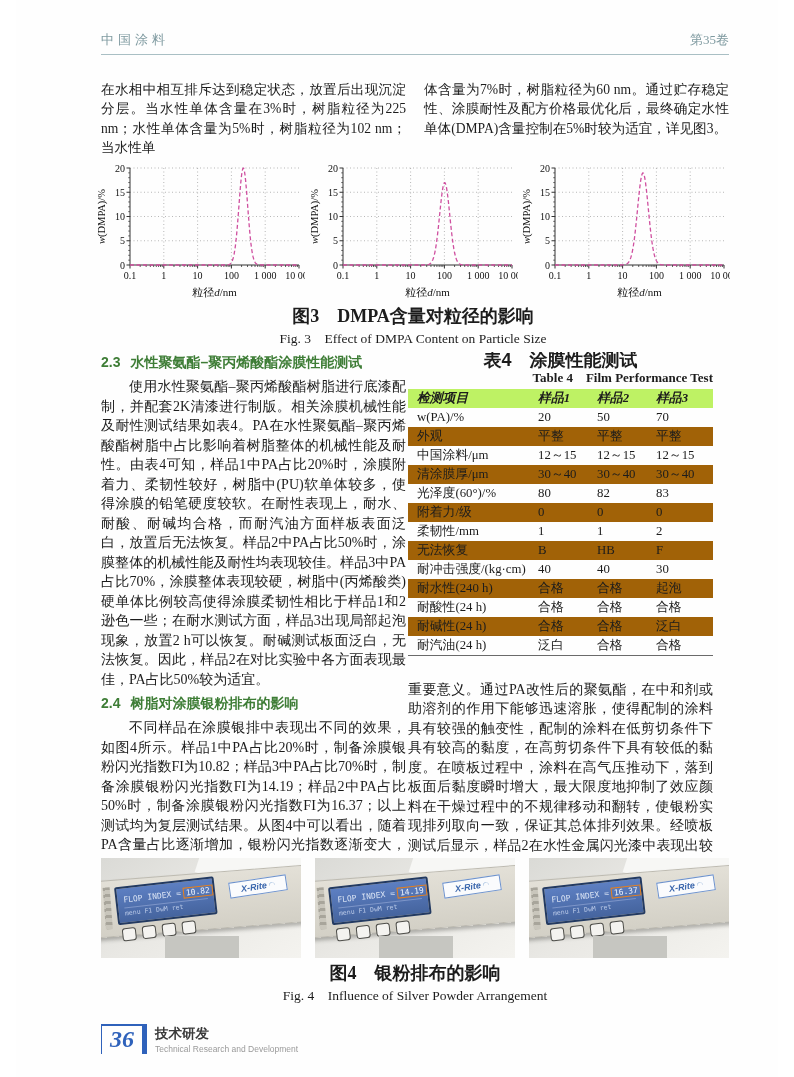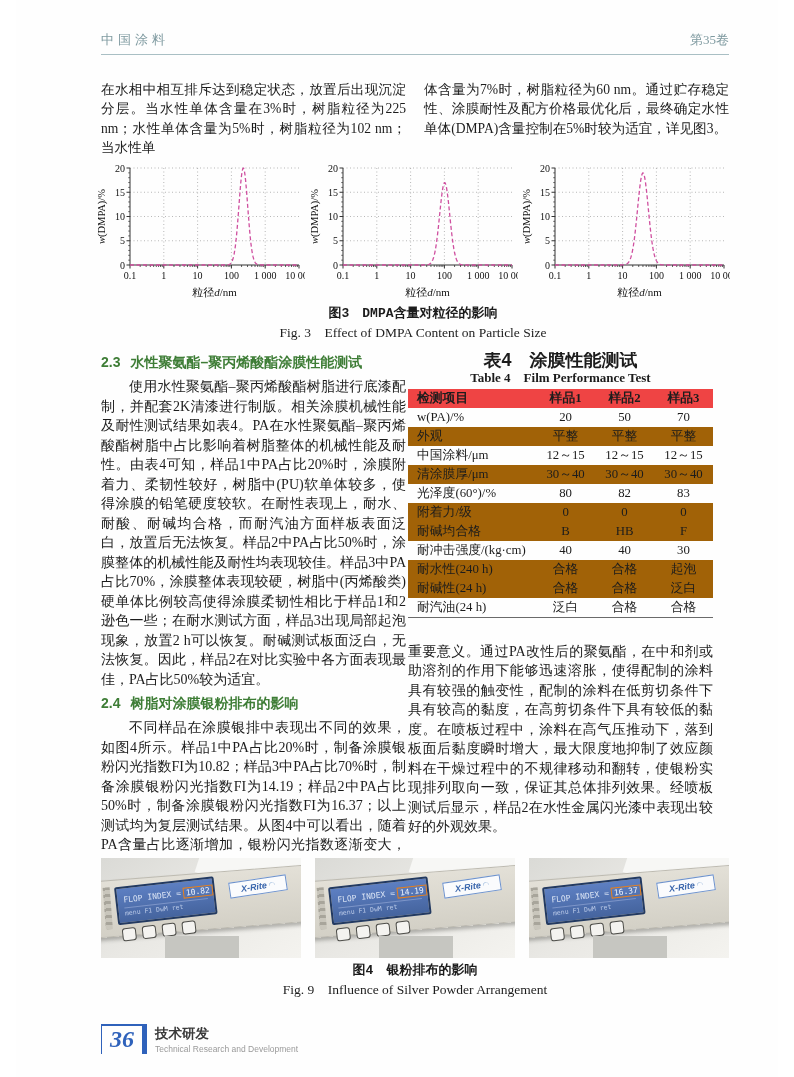--- a/index.html
+++ b/index.html
@@ -17,41 +17,41 @@
     color:#7f9aa0; font-size:13px;
   }
   .header .jname { letter-spacing:4px; }
   
   .intro { position:absolute; left:85px; top:80px; width:628px; display:flex; gap:18px; }
   .intro p { width:305px; margin:0; font-size:13.6px; line-height:19.3px; text-align:justify; }
   
   .fig3 { position:absolute; left:80px; top:159px; width:634px; }
   .charts { display:flex; justify-content:space-between; }
   .figcap { text-align:center; margin-top:3px; }
-  .figcap .cn { font-family:Liberation Mono, monospace; font-weight:bold; font-size:13px; }
+  .figcap .cn { font-family:Liberation Serif, serif; font-weight:bold; font-size:18px; }
   .figcap .en { font-weight:normal; font-size:13.5px; margin-top:2px; }
   
   .main { position:absolute; left:85px; top:352px; width:628px; height:503px; overflow:hidden; display:flex; gap:2px; }
   .colL, .colR { width:305px; }
   .sec-h {
     font-family:"Liberation Sans","DejaVu Sans",sans-serif;
     color:#3e7d36; font-weight:bold; font-size:14px; margin:0 0 4px 0; line-height:21px;
   }
   .sec-h .no { margin-right:10px; }
   .bodyp { margin:0 0 4px 0; font-size:14px; line-height:19.5px; text-align:justify; text-indent:2em; }
   .bodyp.noind { text-indent:0; }
   
   .tcap { text-align:center; }
   .tcap .cn { font-family:"Liberation Sans","DejaVu Sans",sans-serif; font-weight:bold; font-size:18px; line-height:17px;text-align:center; }
-  .tcap .en { font-weight:bold; font-size:13px; line-height:17px; margin-bottom:3px; }
+  .tcap .en { font-weight:bold; font-size:13px; line-height:17px; margin-bottom:3px;text-align:right; }
   table.t4 { width:100%; border-collapse:collapse; font-size:12.8px; border-bottom:1.5px solid #6a6a6a; }
-  table.t4 th, table.t4 td { height:19px; padding:0 2px; text-align:center; font-weight:normal; }
+  table.t4 th, table.t4 td { height:19px; padding:0 2px; text-align:left; font-weight:normal; }
   table.t4 th { font-weight:bold; }
   table.t4 .lbl { text-align:left; padding-left:9px; width:42%; }
-  tr.grnH { background:#ef4444; }
+  tr.grnH { background:#bef264;font-style:italic; }
   tr.grn  { background:#a16207; }
   .colR .cont { margin-top:24px; }
   
   .fig4 { position:absolute; left:85px; top:858px; width:628px; }
   .photos { display:flex; justify-content:space-between; }
   .photo { position:relative; width:200px; height:100px; overflow:hidden;
            background:linear-gradient(145deg,#dadad6 0%,#e9e8e4 45%,#f4f3ef 100%); }
   .sheet { position:absolute; right:-20px; top:-26px; width:120px; height:60px; background:#f7f7f5; transform:rotate(18deg); }
   .device { position:absolute; left:-8px; top:15px; width:216px; height:57px;
             background:linear-gradient(#e3e0d7,#d3d0c6); transform:rotate(-4.5deg);
@@ -440,37 +440,49 @@
               <td>80</td>
               <td>82</td>
               <td>83</td>
             </tr>
             <tr class="grn">
               <td class="lbl">附着力/级</td>
               <td>0</td>
               <td>0</td>
               <td>0</td>
             </tr>
+            <tr>
+              <td class="lbl">柔韧性/mm</td>
+              <td>1</td>
+              <td>1</td>
+              <td>2</td>
+            </tr>
             <tr class="grn">
-              <td class="lbl">耐碱均合格</td>
+              <td class="lbl">无法恢复</td>
               <td>B</td>
               <td>HB</td>
               <td>F</td>
             </tr>
             <tr>
               <td class="lbl">耐冲击强度/(kg·cm)</td>
               <td>40</td>
               <td>40</td>
               <td>30</td>
             </tr>
             <tr class="grn">
               <td class="lbl">耐水性(240 h)</td>
               <td>合格</td>
               <td>合格</td>
               <td>起泡</td>
+            </tr>
+            <tr>
+              <td class="lbl">耐酸性(24 h)</td>
+              <td>合格</td>
+              <td>合格</td>
+              <td>合格</td>
             </tr>
             <tr class="grn">
               <td class="lbl">耐碱性(24 h)</td>
               <td>合格</td>
               <td>合格</td>
               <td>泛白</td>
             </tr>
             <tr>
               <td class="lbl">耐汽油(24 h)</td>
               <td>泛白</td>
@@ -546,21 +558,21 @@
         <div class="btn"></div>
         <div class="btn"></div>
         <div class="btn"></div>
       </div>
     </div>
     <div class="stand"></div>
   </div>
 </div>
     <div class="figcap">
       <div class="cn">图4　银粉排布的影响</div>
-      <div class="en">Fig. 9　Influence of Silver Powder Arrangement</div>
+      <div class="en">Fig. 4　Influence of Silver Powder Arrangement</div>
     </div>
   </div>
 
   <div class="footer">
     <div class="pagenum">36</div>
     <div class="ftext">
       <div class="cn">技术研发</div>
       <div class="en">Technical Research and Development</div>
     </div>
   </div>

